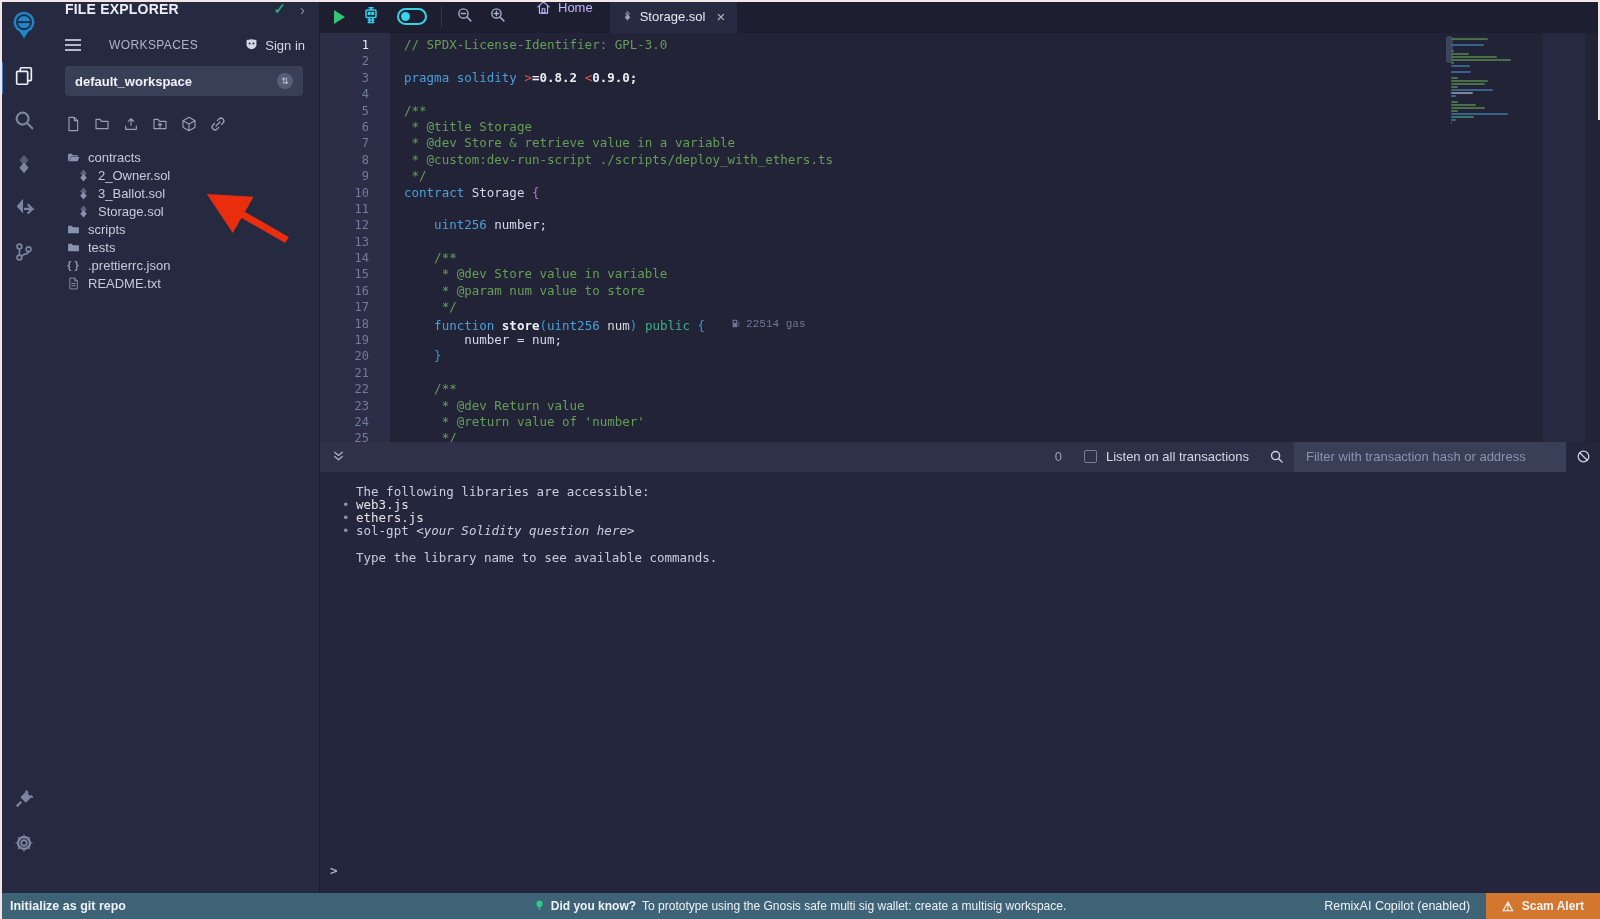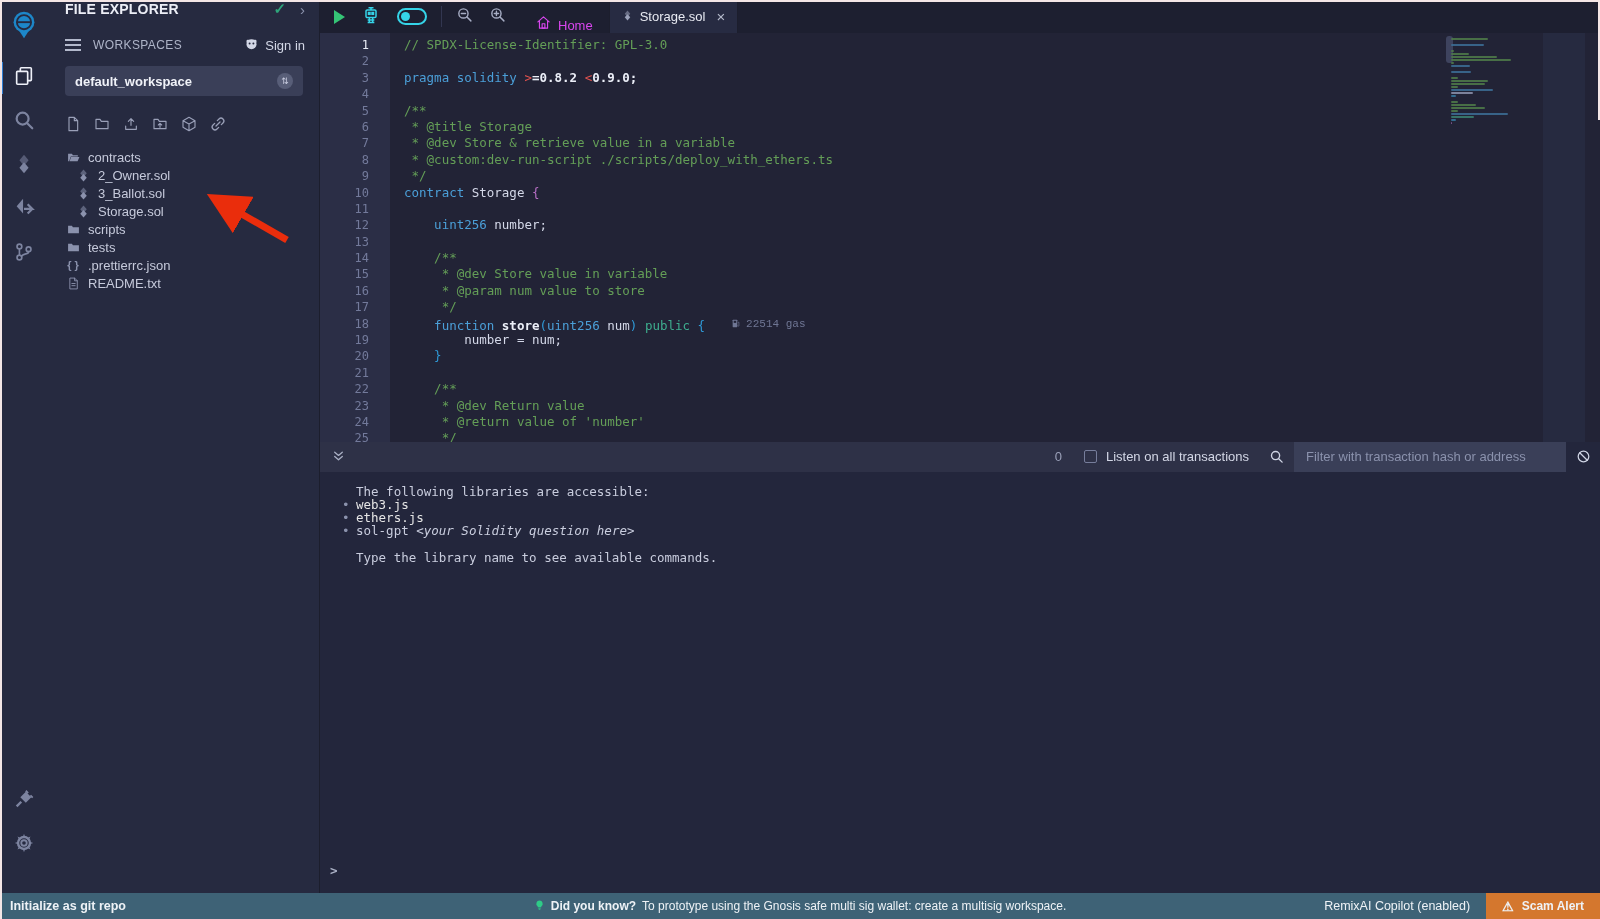--- a/index.html
+++ b/index.html
@@ -20,21 +20,21 @@
   .ib-item.active { color:#eef0f8; }
   .ib-item.active::before { content:""; position:absolute; left:0; top:6px; bottom:6px; width:3px; background:#2f7ed3; }
   .ib-bottom { position:absolute; bottom:26px; left:0; width:47px; display:flex; flex-direction:column; align-items:center; }
 
   
   .sidepanel { width:273px; flex:0 0 273px; background:#262a40; border-right:1px solid #1c1e2d; position:relative; padding:0 0 0 0; }
   .sp-header { display:flex; align-items:center; padding:0 14px 10px 18px; }
   .sp-title { font-size:14px; font-weight:bold; color:#eceef6; letter-spacing:.2px; flex:1; }
   .sp-check { color:#2ea57b; font-size:15px; font-weight:bold; margin-right:14px; }
   .sp-chevron { color:#8b92ad; font-size:15px; }
-  .ws-row { display:flex; align-items:center; padding:8px 14px 8px 18px; color:#b3b9cc; }
+  .ws-row { display:flex; align-items:center; padding:8px 14px 8px 18px; color:#b3b9cc;gap:16px; }
   .ws-burger { display:inline-block; margin-right:12px; cursor:pointer; }
   .ws-burger i { display:block; width:16px; height:2px; background:#b3b9cc; margin:3px 0; }
   .ws-label { font-size:12px; letter-spacing:.4px; color:#aeb4c8; flex:1; }
   .signin { display:flex; align-items:center; gap:6px; font-size:13px; color:#d3d7e6; cursor:pointer; }
   .ws-select { margin:4px 16px 10px 18px; height:30px; background:#3a3f58; border-radius:4px; display:flex; align-items:center; padding:0 10px; cursor:pointer; }
   .ws-select-value { flex:1; font-size:13px; font-weight:bold; color:#f0f2f8; }
   .stepper { width:16px; height:16px; border-radius:50%; background:#585e78; color:#c9cde0; font-size:9px; display:flex; align-items:center; justify-content:center; }
   .file-actions { display:flex; gap:13px; padding:10px 18px 8px 18px; color:#9aa0b8; }
   .file-actions svg { width:16px; height:16px; cursor:pointer; }
   .tree { padding-top:4px; font-size:13px; }
@@ -49,21 +49,21 @@
 
   .toolbar { height:33px; background:#1d1f30; display:flex; align-items:stretch; flex:0 0 33px; }
   .tb-group { display:flex; align-items:center; gap:16px; padding:0 14px; }
   .play-btn { width:0; height:0; border-style:solid; border-width:7px 0 7px 11px; border-color:transparent transparent transparent #35c576; cursor:pointer; }
   .robot svg { width:20px; height:20px; }
   .toggle { width:30px; height:17px; border:2px solid #35d4e8; border-radius:9px; position:relative; cursor:pointer; }
   .toggle::after { content:""; position:absolute; left:2px; top:2px; width:9px; height:9px; border-radius:50%; background:#35d4e8; }
   .tb-sep { width:1px; background:#323650; margin:6px 0; }
   .mag { color:#a7adc4; }
   .mag svg { width:17px; height:17px; cursor:pointer; }
-  .home-tab { display:flex; align-items:flex-end; gap:7px; color:#d946ef; font-size:13px; padding:0 16px; cursor:pointer; }
+  .home-tab { display:flex; align-items:flex-start; gap:7px; color:#c4b5fd; font-size:13px; padding:0 16px; cursor:pointer; }
   .home-tab svg { width:15px; height:15px; }
   .file-tab { display:flex; align-items:center; gap:7px; background:#272b42; border-right:1px solid #1c1e2d; border-left:1px solid #1c1e2d; padding:0 12px; font-size:13px; color:#e8eaf2; cursor:pointer; }
   .file-tab .sol-glyph svg { width:11px; height:11px; color:#9aa0b8; }
   .tab-close { color:#b7bccd; font-size:15px; margin-left:4px; cursor:pointer; }
 
   
   .editor { flex:1; background:#222336; position:relative; display:flex; overflow:hidden; }
   .gutter-bg { position:absolute; left:0; top:0; bottom:0; width:70px; background:#2b2e46; }
   .code-wrap { position:relative; padding-top:4px; width:100%; font-family:"DejaVu Sans Mono", monospace; font-size:12.5px; line-height:16.4px; }
   .code-line { display:flex; height:16.4px; white-space:pre; }

